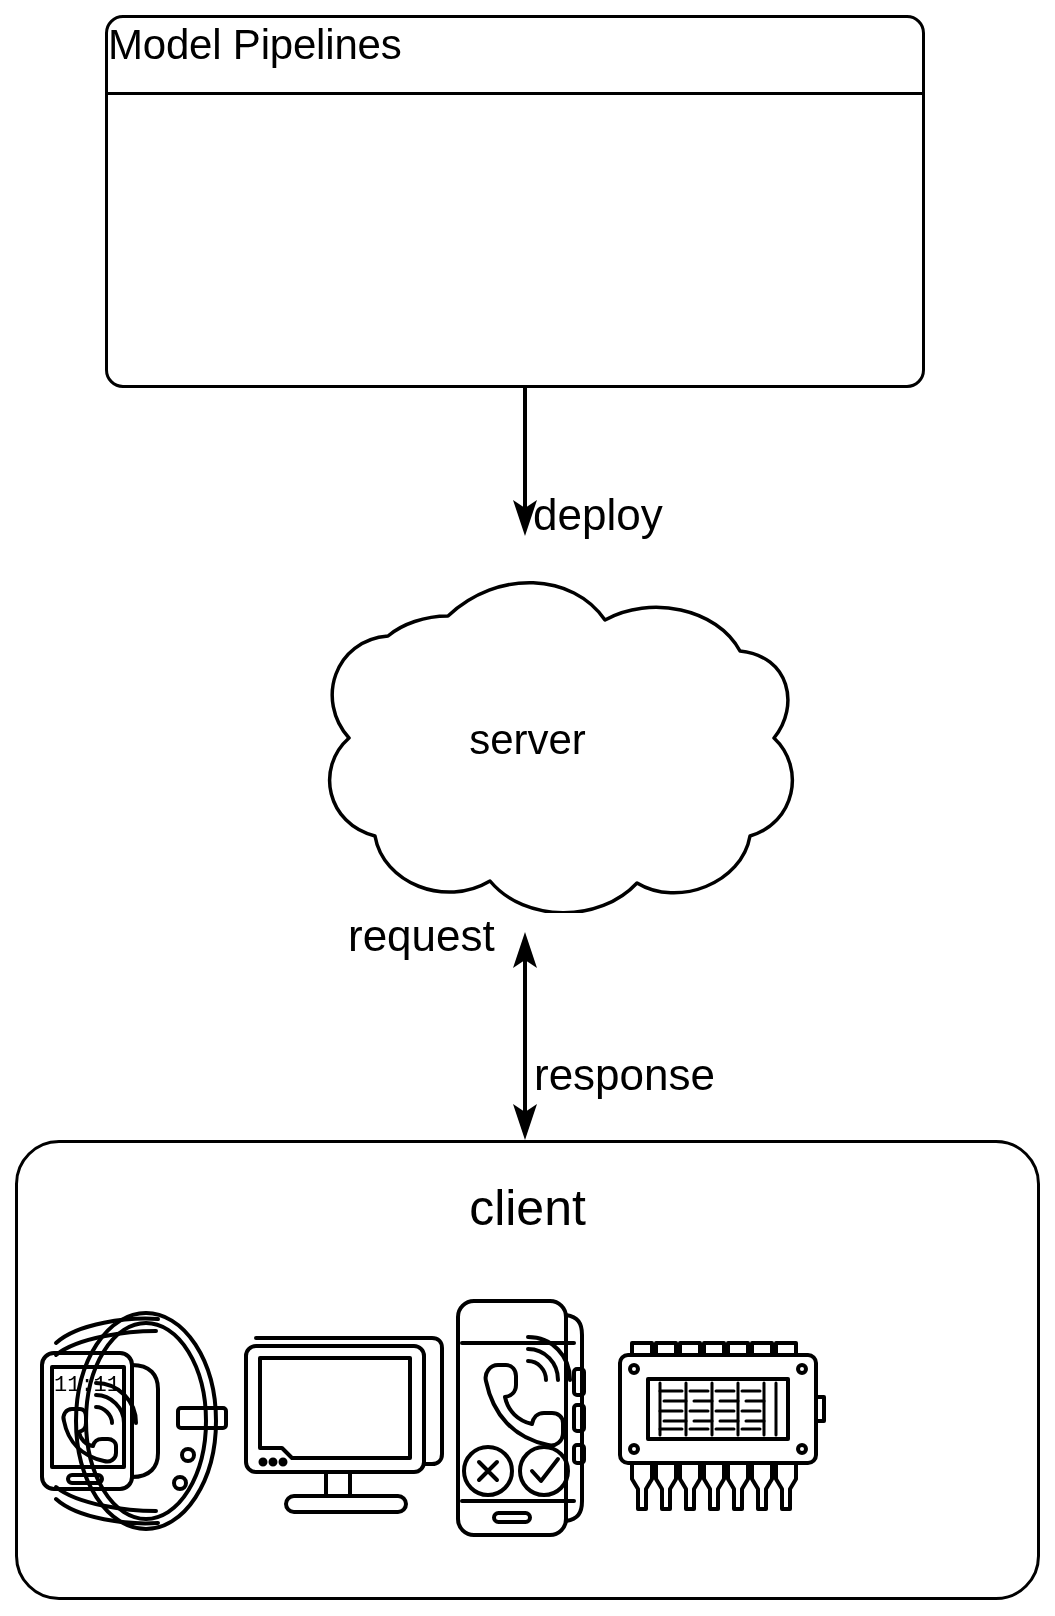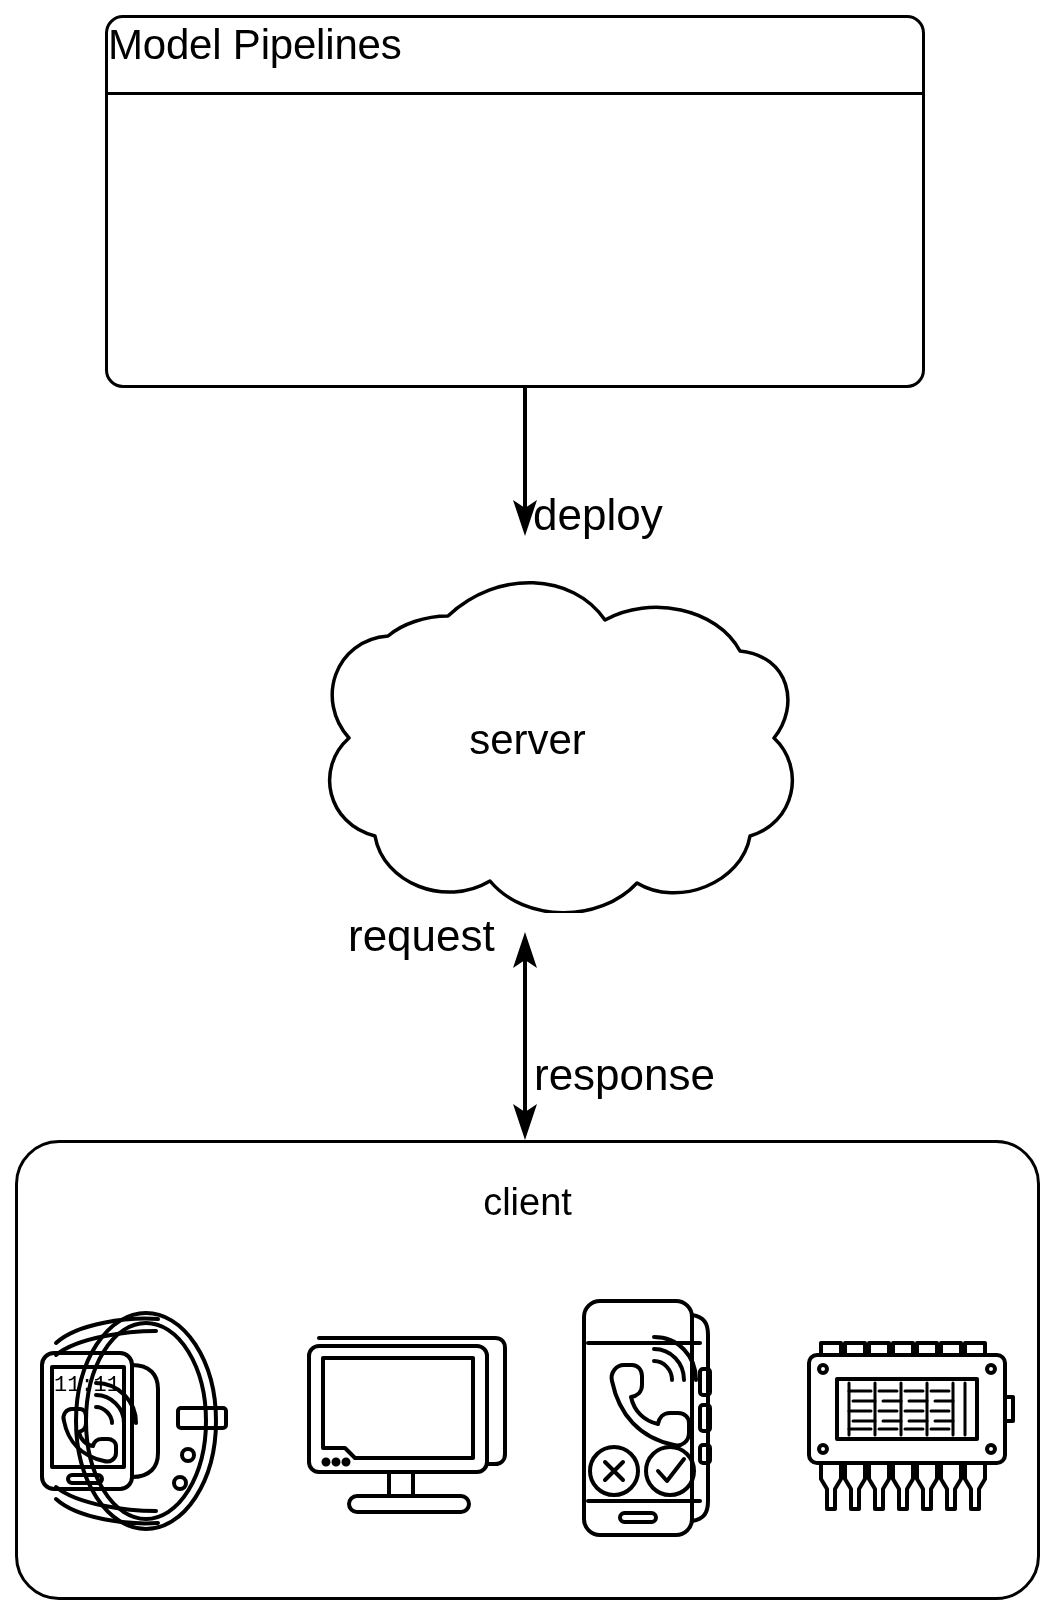--- a/index.html
+++ b/index.html
@@ -116,32 +116,32 @@
     border: 3px solid #000;
     border-radius: 44px;
     background: #fff;
   }
   .client-title {
     position: absolute;
     left: 0;
     top: 40px;
     width: 100%;
     text-align: center;
-    font-size: 38px;
+    font-size: 50px;
     line-height: 1;
   }
   .devices {
     position: absolute;
     left: 0;
     top: 140px;
     width: 100%;
     height: 270px;
     display: flex;
     align-items: center;
-    justify-content: space-between;
+    justify-content: flex-start;
     padding: 0 20px;
     box-sizing: border-box;
   }
   .device {
     display: block;
   }
 </style>
 </head>
 <body>
 

